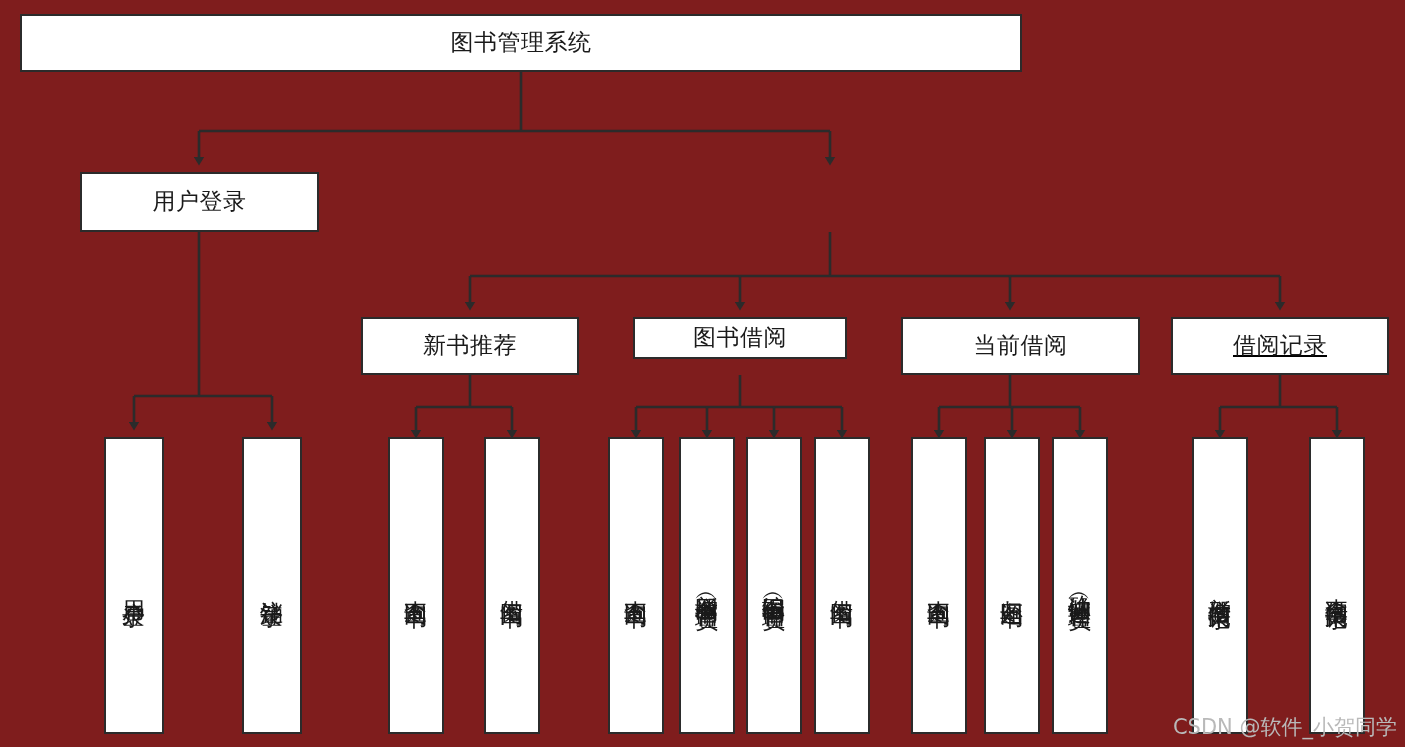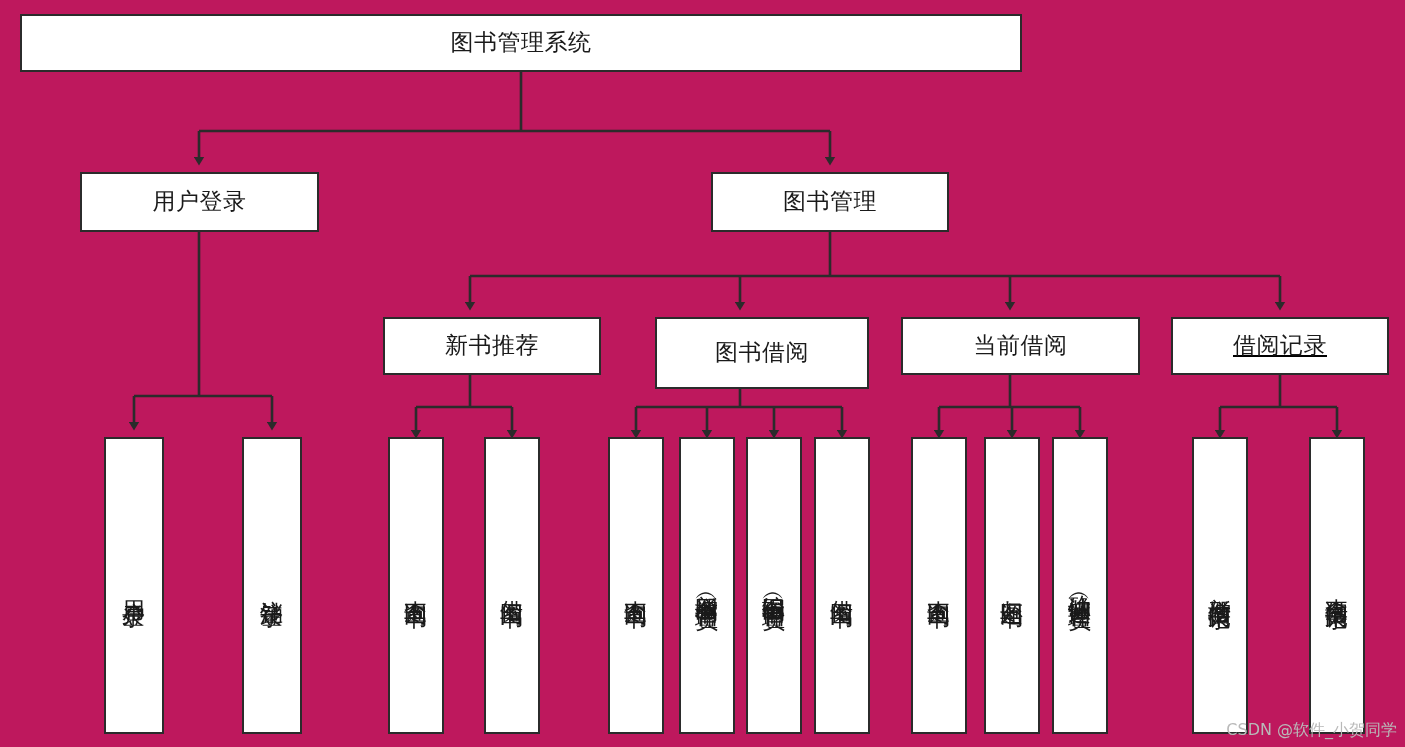--- a/index.html
+++ b/index.html
@@ -8,21 +8,21 @@
     padding: 0;
     background: #ffffff;
   }
   body {
     font-family: "DejaVu Sans", "Liberation Sans", sans-serif;
   }
   #diagram-root {
     position: relative;
     width: 1405px;
     height: 747px;
-    background: #be185d;
+    background: #7f1d1d;
     overflow: hidden;
   }
   #edge-layer {
     position: absolute;
     left: 0;
     top: 0;
     width: 1405px;
     height: 747px;
     pointer-events: none;
   }
@@ -55,21 +55,21 @@
     writing-mode: vertical-rl;
     text-orientation: upright;
     font-size: 23px;
     line-height: 1.14;
     letter-spacing: 2px;
   }
   #watermark {
     position: absolute;
     right: 8px;
     bottom: 6px;
-    font-size: 16px;
+    font-size: 21px;
     color: #b9b9b9;
     z-index: 5;
     white-space: pre;
     font-family: "DejaVu Sans", "Liberation Sans", sans-serif;
   }
 </style>
 </head>
 <body>
 
 <div id="diagram-root">
@@ -127,28 +127,25 @@
     </g>
   </svg>
 
   <div class="node node-root" style="left:20px; top:14px; width:1002px; height:58px;">
     <span class="node-label">图书管理系统</span>
   </div>
 
   <div class="node node-l1" style="left:80px; top:172px; width:239px; height:60px;">
     <span class="node-label">用户登录</span>
   </div>
-  <div class="node node-l1" style="left:711px; top:172px; width:238px; height:60px;">
-    <span class="node-label">图书管理</span>
-  </div>
 
-  <div class="node node-l2" style="left:361px; top:317px; width:218px; height:58px;margin-left:22px;">
+  <div class="node node-l2" style="left:361px; top:317px; width:218px; height:58px;">
     <span class="node-label">新书推荐</span>
   </div>
-  <div class="node node-l2" style="left:655px; top:317px; width:214px; height:72px;">
+  <div class="node node-l2" style="left:633px; top:317px; width:214px; height:42px;">
     <span class="node-label">图书借阅</span>
   </div>
   <div class="node node-l2" style="left:901px; top:317px; width:239px; height:58px;">
     <span class="node-label">当前借阅</span>
   </div>
   <div class="node node-l2" style="left:1171px; top:317px; width:218px; height:58px;text-decoration:underline;">
     <span class="node-label">借阅记录</span>
   </div>
 
   <div class="node node-leaf" style="left:104px; top:437px; width:60px; height:297px;">

